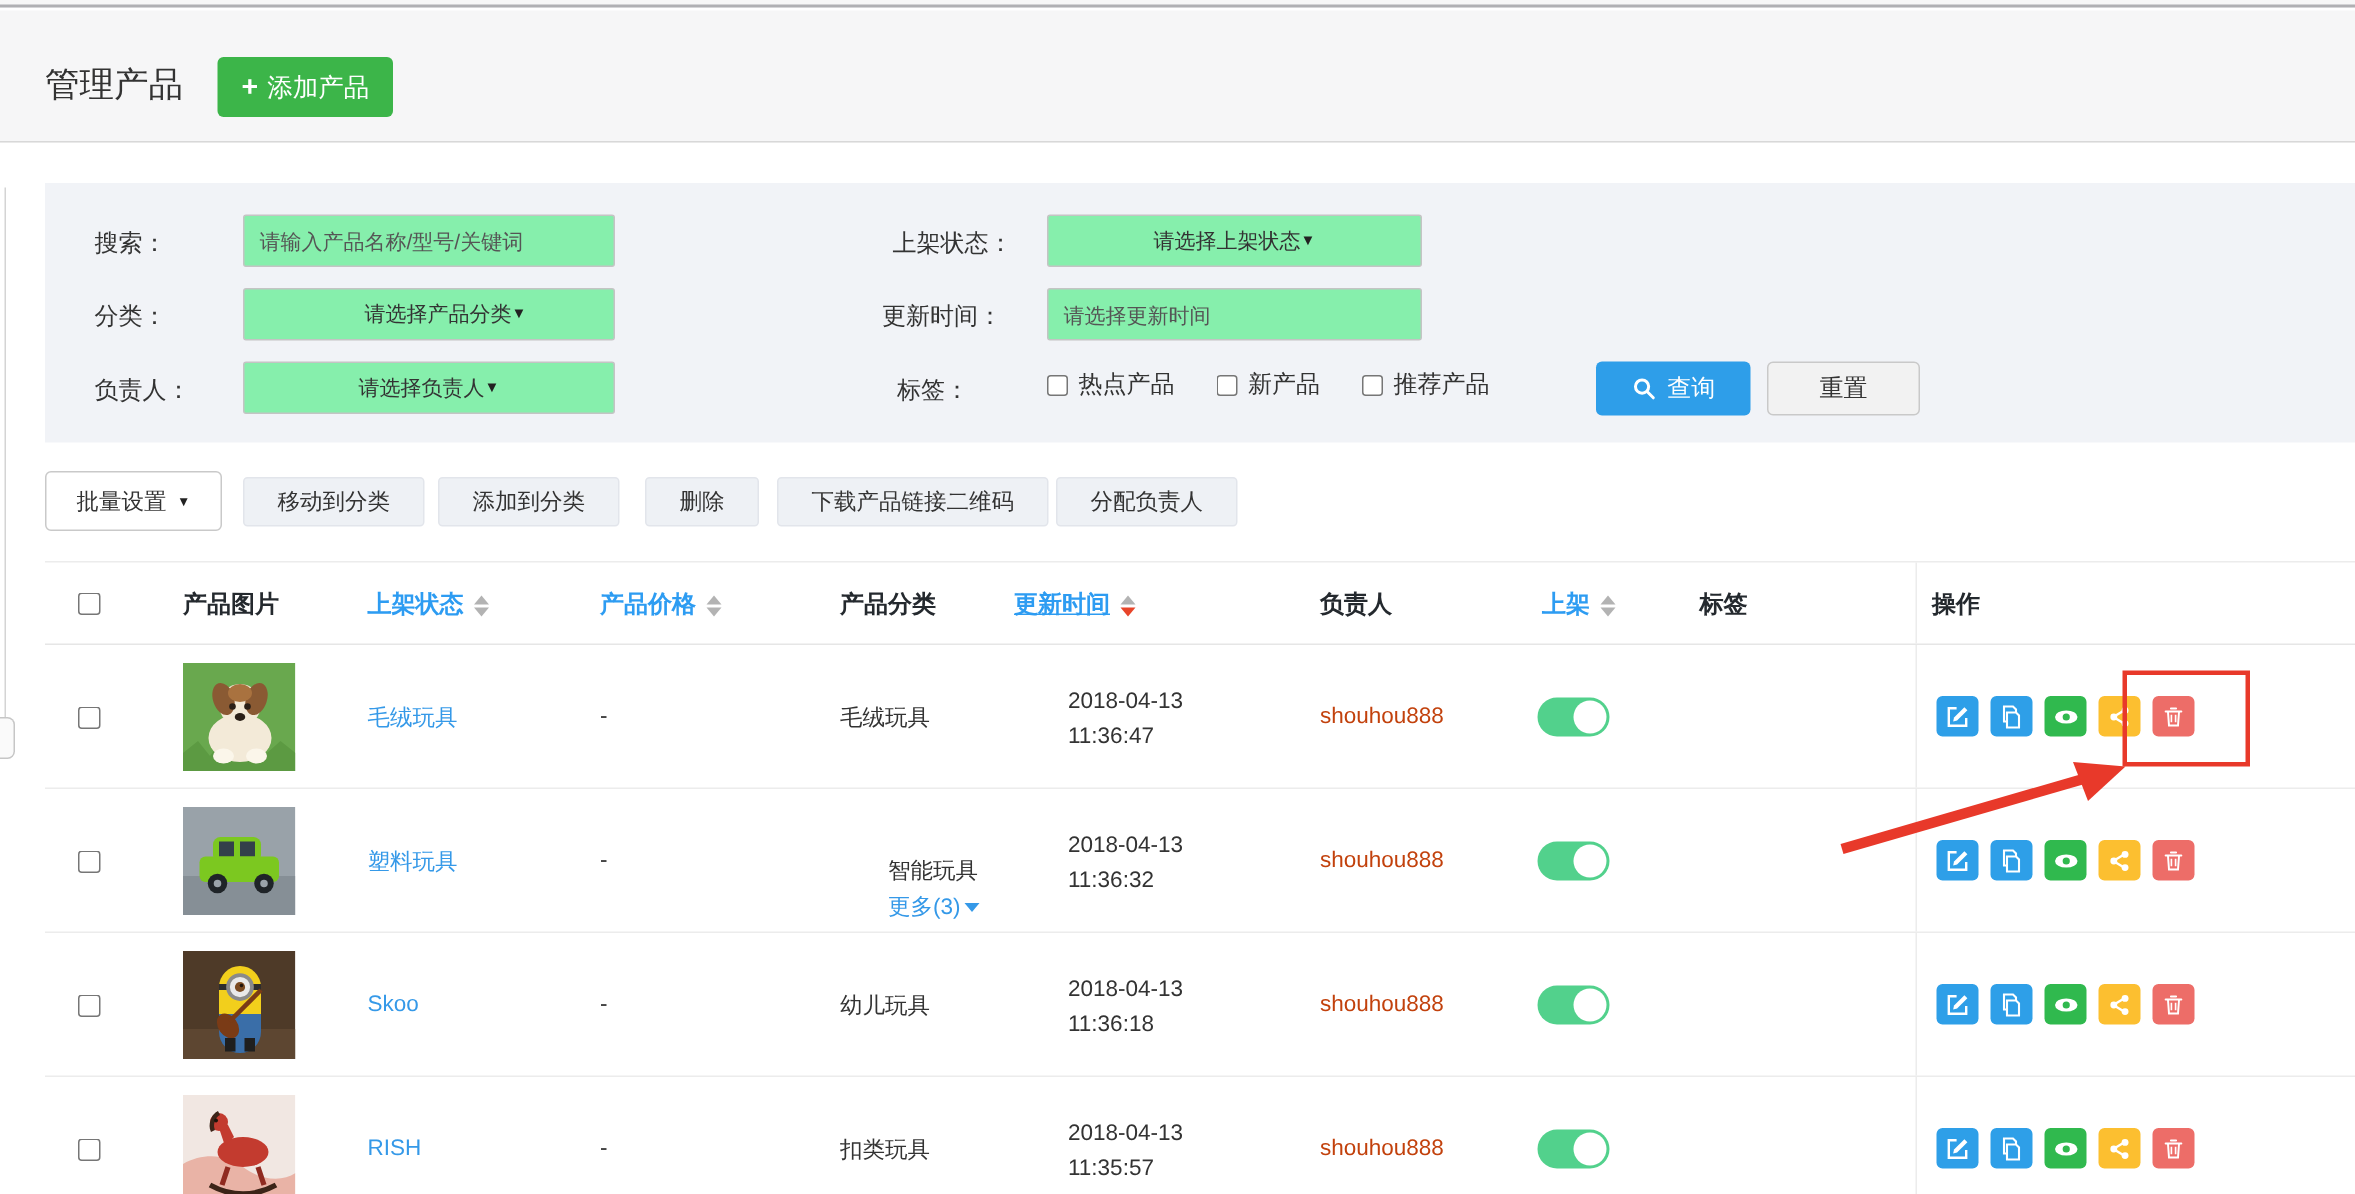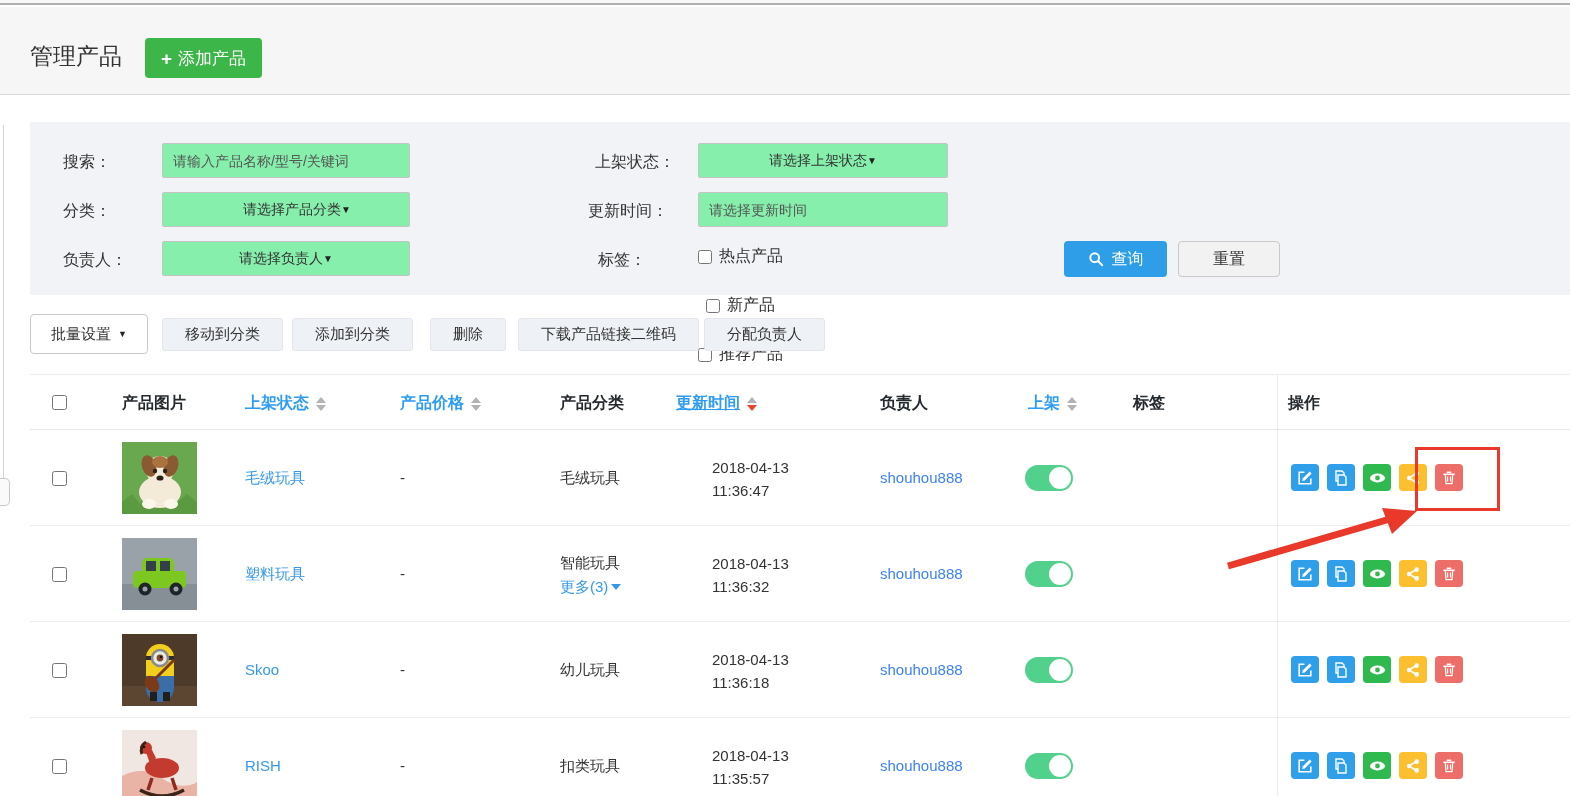--- a/index.html
+++ b/index.html
@@ -14,21 +14,21 @@
   .add-btn { position: absolute; left: 145px; top: 31px; height: 40px; padding: 0 16px; background: #3cb549; color: #fff; border: none; border-radius: 4px; font-size: 17px; cursor: pointer; display: flex; align-items: center; gap: 6px; }
   .add-btn .plus { font-size: 19px; font-weight: bold; line-height: 1; }
 
   
   .filter-panel { position: absolute; left: 30px; top: 122px; width: 1540px; height: 173px; background: #f1f3f7; }
   .f-label { position: absolute; font-size: 16px; color: #333; }
   .f-input, .f-select { position: absolute; height: 35px; background: #86efac; border: 1px solid #c4c4c4; border-radius: 2px; font-size: 14px; color: #333; padding: 0 10px; }
   .f-input::placeholder { color: #555; opacity: 1; font-family: "Liberation Sans", sans-serif; }
   .f-select { display: flex; align-items: center; justify-content: center; cursor: pointer; }
   .f-select .sel-caret { font-size: 10px; color: #222; }
-  .chk-group { position: absolute; display: flex; align-items: center; gap: 28px; font-size: 16px; flex-direction: column; }
+  .chk-group { position: absolute; display: flex; align-items: center; gap: 28px; font-size: 16px; }
   .chk-item { display: flex; align-items: center; gap: 7px; cursor: pointer; }
   .chk-item input { width: 14px; height: 14px; }
   .query-btn { position: absolute; left: 1034px; top: 119px; width: 103px; height: 36px; background: #2e9ee9; border: none; border-radius: 4px; color: #fff; font-size: 16px; cursor: pointer; display: flex; align-items: center; justify-content: center; gap: 8px; }
   .reset-btn { position: absolute; left: 1148px; top: 119px; width: 102px; height: 36px; background: #f2f2f2; border: 1px solid #c9c9c9; border-radius: 4px; color: #333; font-size: 16px; cursor: pointer; }
 
   
   .batch-bar { position: absolute; left: 30px; top: 314px; width: 1540px; height: 42px; }
   .batch-dropdown { position: absolute; left: 0; top: 0; width: 118px; height: 40px; background: #fff; border: 1px solid #c9c9c9; border-radius: 4px; font-size: 15px; color: #333; cursor: pointer; display: flex; align-items: center; justify-content: center; gap: 7px; }
   .batch-dropdown .dd-caret { font-size: 9px; color: #222; }
   .batch-btn { position: absolute; top: 4px; height: 33px; background: #eef1f5; border: 1px solid #e2e5eb; border-radius: 3px; font-size: 15px; color: #333; cursor: pointer; padding: 0 22px; }
@@ -45,25 +45,25 @@
   .caret-down { width: 0; height: 0; border-left: 5px solid transparent; border-right: 5px solid transparent; border-top: 6px solid #b3b3b3; }
   .caret-down.active { border-top-color: #e8452a; }
   .vline { position: absolute; left: 1247px; top: 0; bottom: 0; width: 1px; background: #ececec; }
   .row-check { position: absolute; left: 22px; width: 15px; height: 15px; }
   .tbl-header .row-check { top: 20px; }
   .tbl-row .row-check { top: 41px; }
   .prod-img { position: absolute; left: 92px; top: 12px; width: 75px; height: 72px; overflow: hidden; }
   .name-link { position: absolute; left: 215px; top: 39px; font-size: 15px; color: #3599e8; text-decoration: none; cursor: pointer; }
   .price-cell { position: absolute; left: 370px; top: 39px; font-size: 15px; color: #333; }
   .cat-cell { position: absolute; left: 530px; top: 39px; font-size: 15px; color: #333; }
-  .cat-cell.two-line { top: 25px; line-height: 24px; }
+  .cat-cell.two-line { top: 43px; line-height: 24px; margin-left: 32px; }
   .more-link { color: #3599e8; cursor: pointer; display: inline-flex; align-items: center; gap: 3px; }
   .more-caret { width: 0; height: 0; border-left: 5px solid transparent; border-right: 5px solid transparent; border-top: 6px solid #3599e8; display: inline-block; }
   .time-cell { position: absolute; left: 682px; top: 26px; font-size: 15px; color: #333; line-height: 23px; }
-  .owner-cell { position: absolute; left: 850px; top: 39px; font-size: 15px; color: #3b82f6; }
+  .owner-cell { position: absolute; left: 850px; top: 39px; font-size: 15px; color: #c2410c; }
   .switch { position: absolute; left: 995px; top: 35px; width: 48px; height: 26px; background: #52d18c; border-radius: 13px; cursor: pointer; }
   .switch .knob { position: absolute; right: 2px; top: 2px; width: 22px; height: 22px; background: #fff; border-radius: 50%; }
   .actions { position: absolute; left: 1261px; top: 34px; display: flex; gap: 8px; }
   .abtn { width: 28px; height: 27px; border: none; border-radius: 4px; cursor: pointer; display: flex; align-items: center; justify-content: center; padding: 0; }
   .abtn.edit, .abtn.copy { background: #2e9fe8; }
   .abtn.view { background: #30b94e; }
   .abtn.share { background: #fcbf30; }
   .abtn.del { background: #ed6d68; }
 
   

